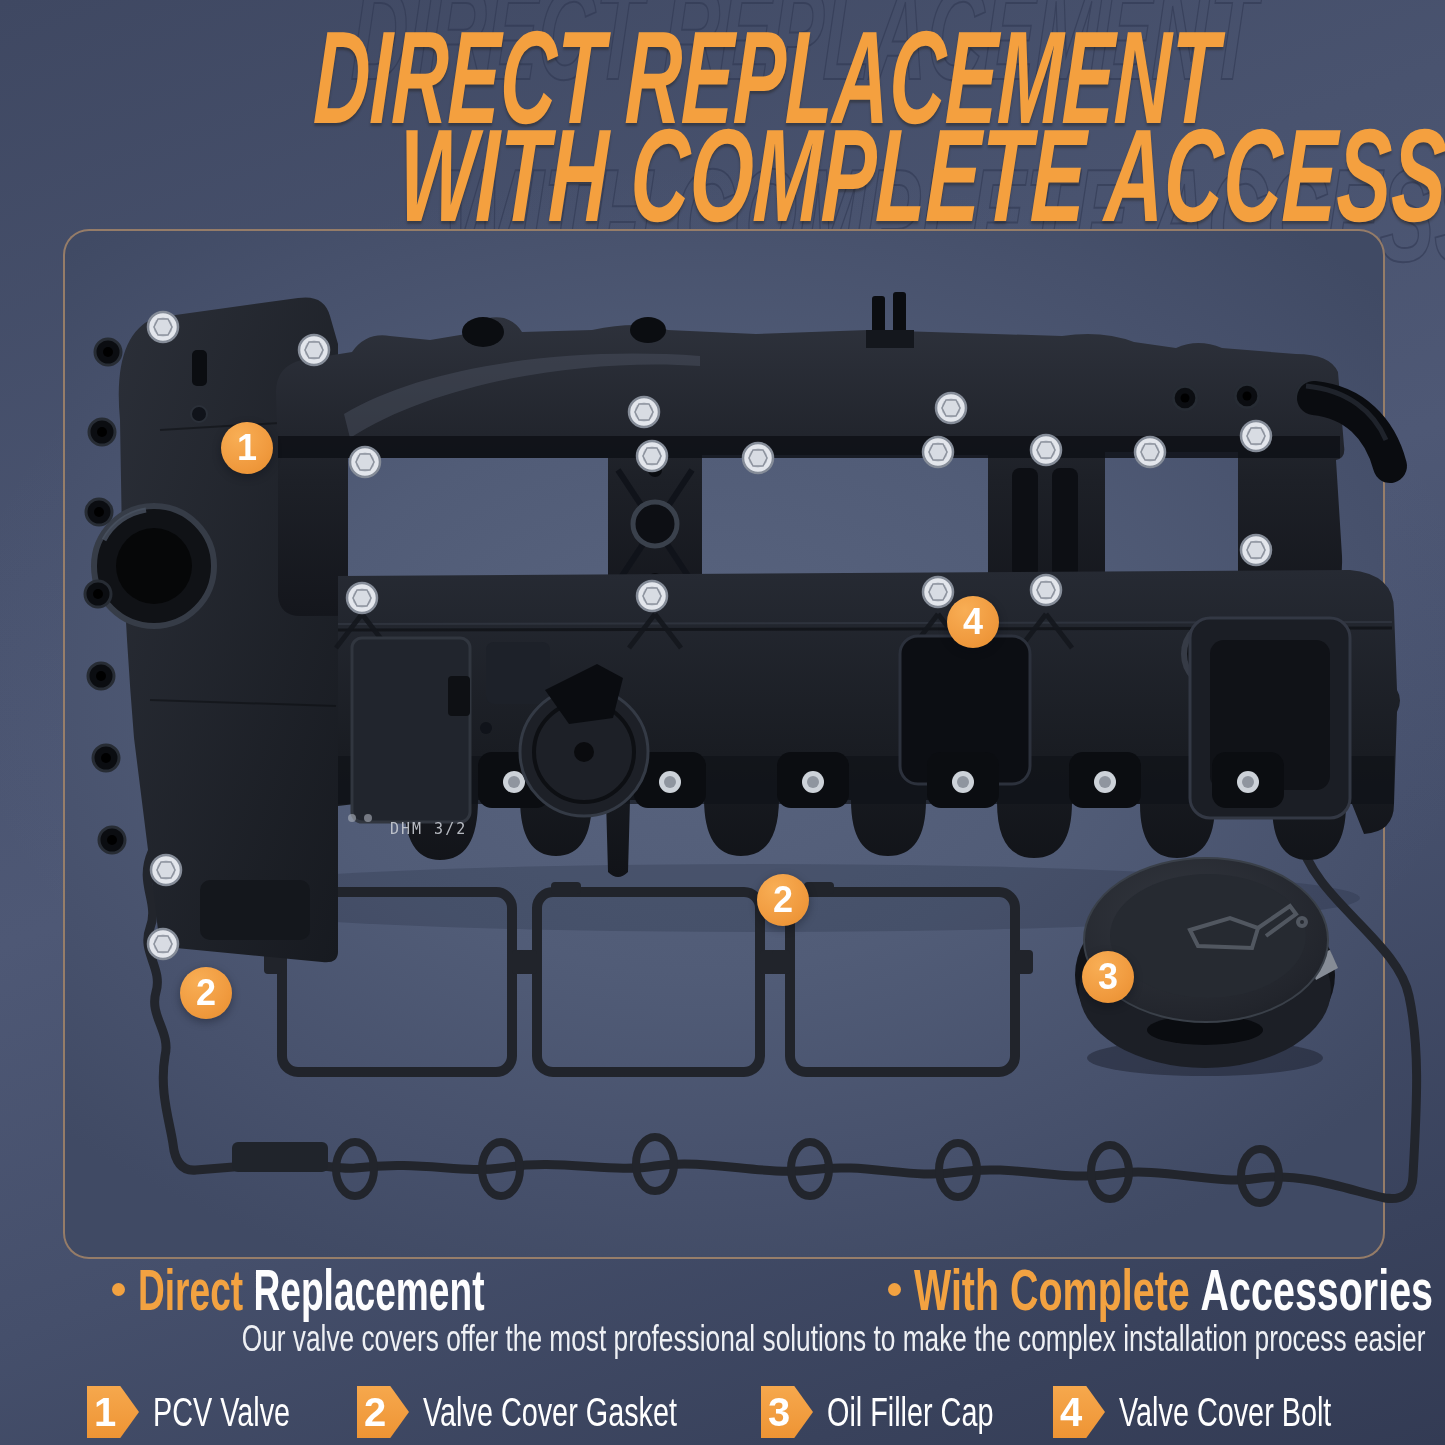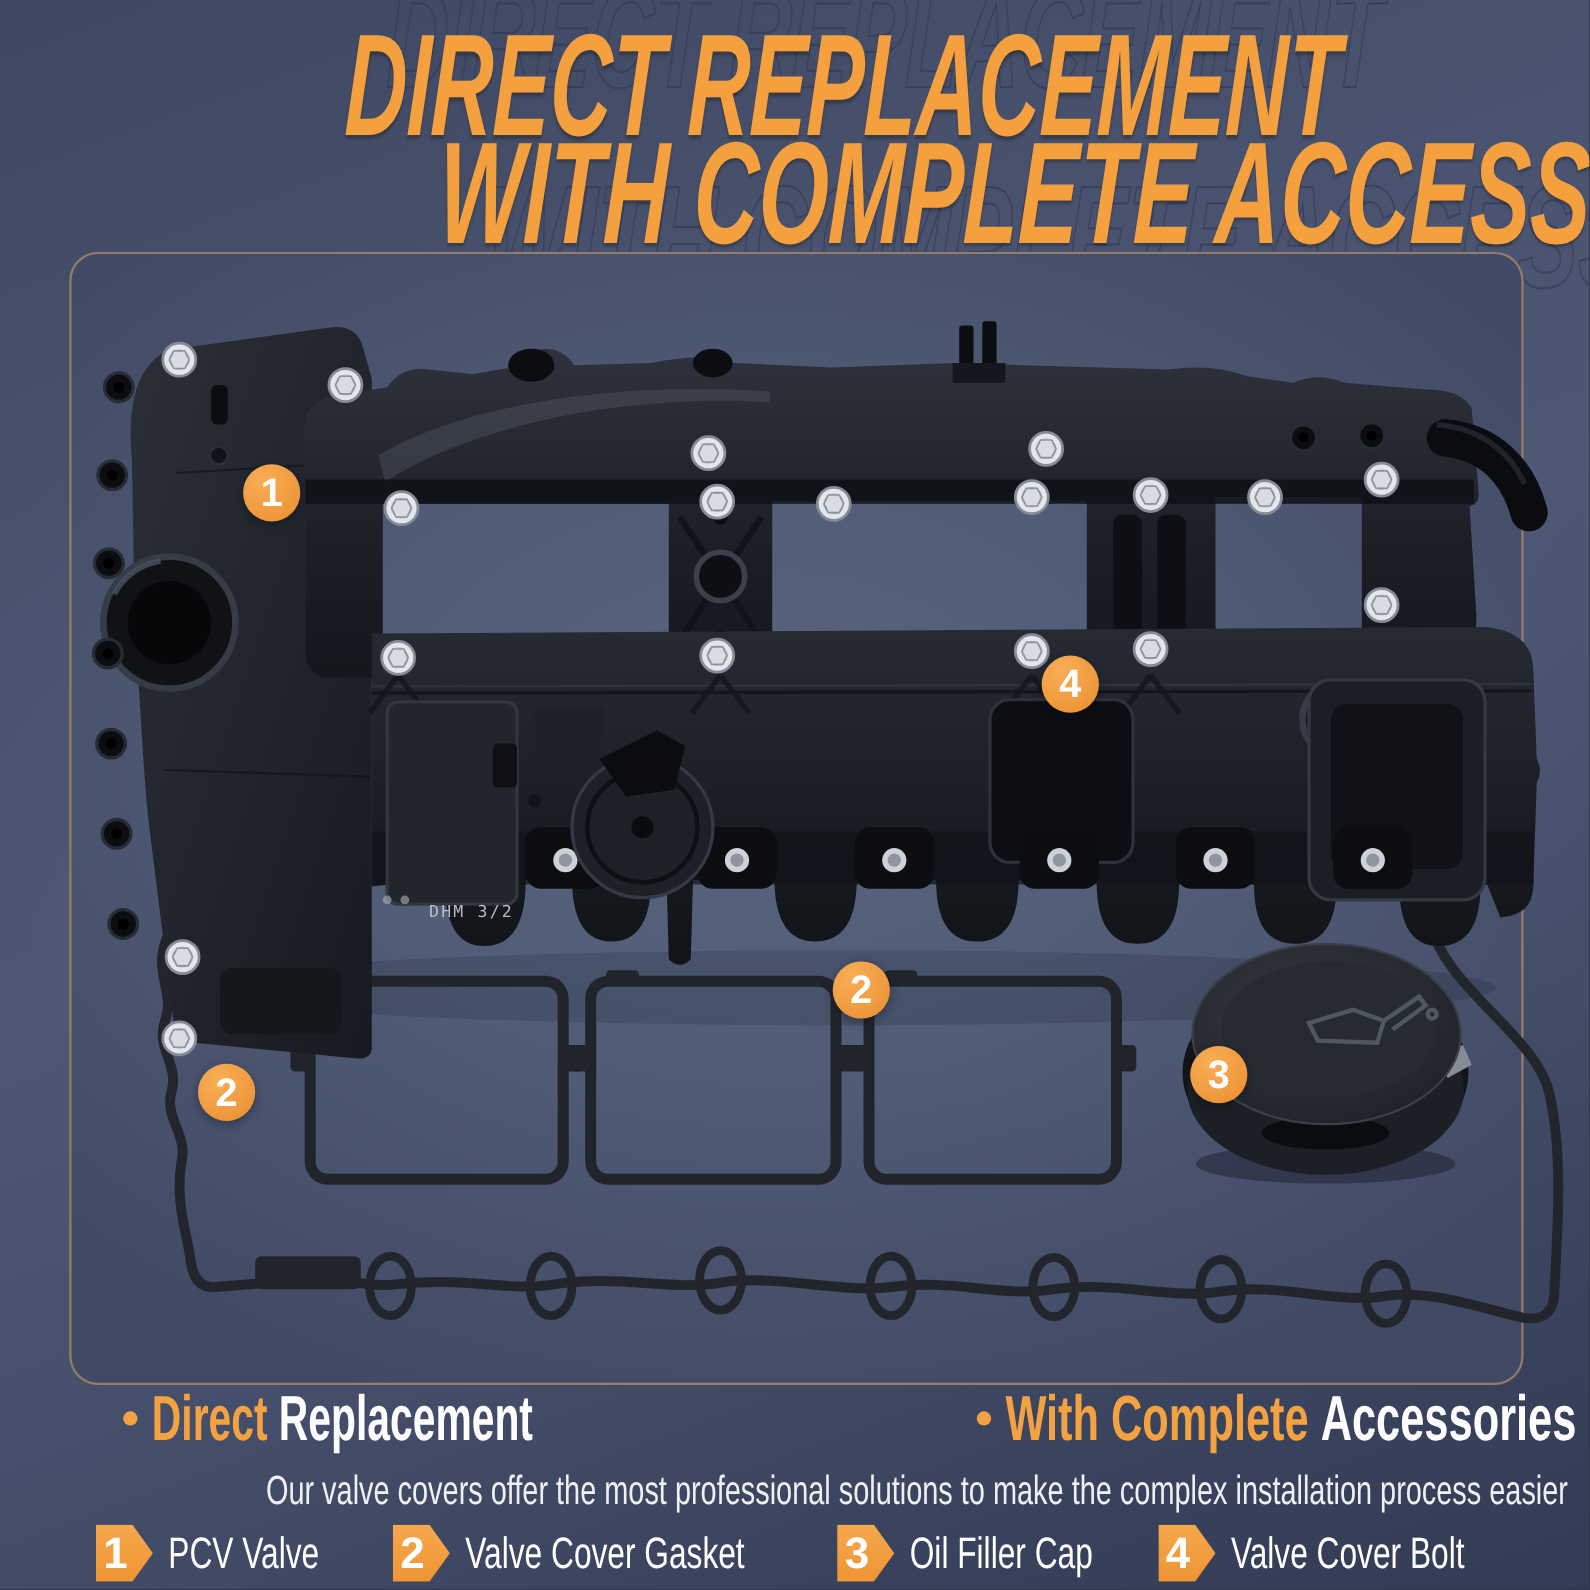--- a/index.html
+++ b/index.html
@@ -35,21 +35,21 @@
   .mk2b{left:180px;top:967px}.mk3{left:1082px;top:951px}
   
   .feature{position:absolute;top:1260px;display:flex;align-items:center;height:58px;}
   .f-left{left:112px}.f-right{left:888px}
   .dot{width:13px;height:13px;border-radius:50%;background:#F2A241;margin-right:13px;flex:0 0 auto;}
   .f-text{font-size:58px;font-weight:700;white-space:nowrap;transform:scaleX(.64);transform-origin:left center;color:#fff;}
   .f-right .f-text{transform:scaleX(.68);}
   .f-text .hl{color:#F2A241;}
   .f-text .rest{color:#fdfdfe;margin-left:16px;}
   
-  .subtitle{position:absolute;top:1318px;left:0;width:1445px;text-align:center;color:#eef0f4;margin-top:16px;}
+  .subtitle{position:absolute;top:1318px;left:0;width:1445px;text-align:center;color:#eef0f4;}
   .subtitle .tx{display:inline-block;font-size:37px;line-height:42px;transform:scaleX(.71);transform-origin:center;white-space:nowrap;}
   
   .legend-item{position:absolute;top:1386px;display:flex;align-items:center;height:52px;}
   .lg1{left:87px}.lg2{left:357px}.lg3{left:761px}.lg4{left:1053px}
   .badge{width:52px;height:52px;flex:0 0 auto;display:flex;align-items:center;justify-content:center;
          padding-right:16px;box-sizing:border-box;
          clip-path:polygon(0 0,64% 0,100% 50%,64% 100%,0 100%);
          background:linear-gradient(180deg,#f6a84d,#ee9434);
          color:#fff;font-size:40px;font-weight:700;}
   .legend-label{margin-left:14px;color:#fff;font-size:40px;white-space:nowrap;

